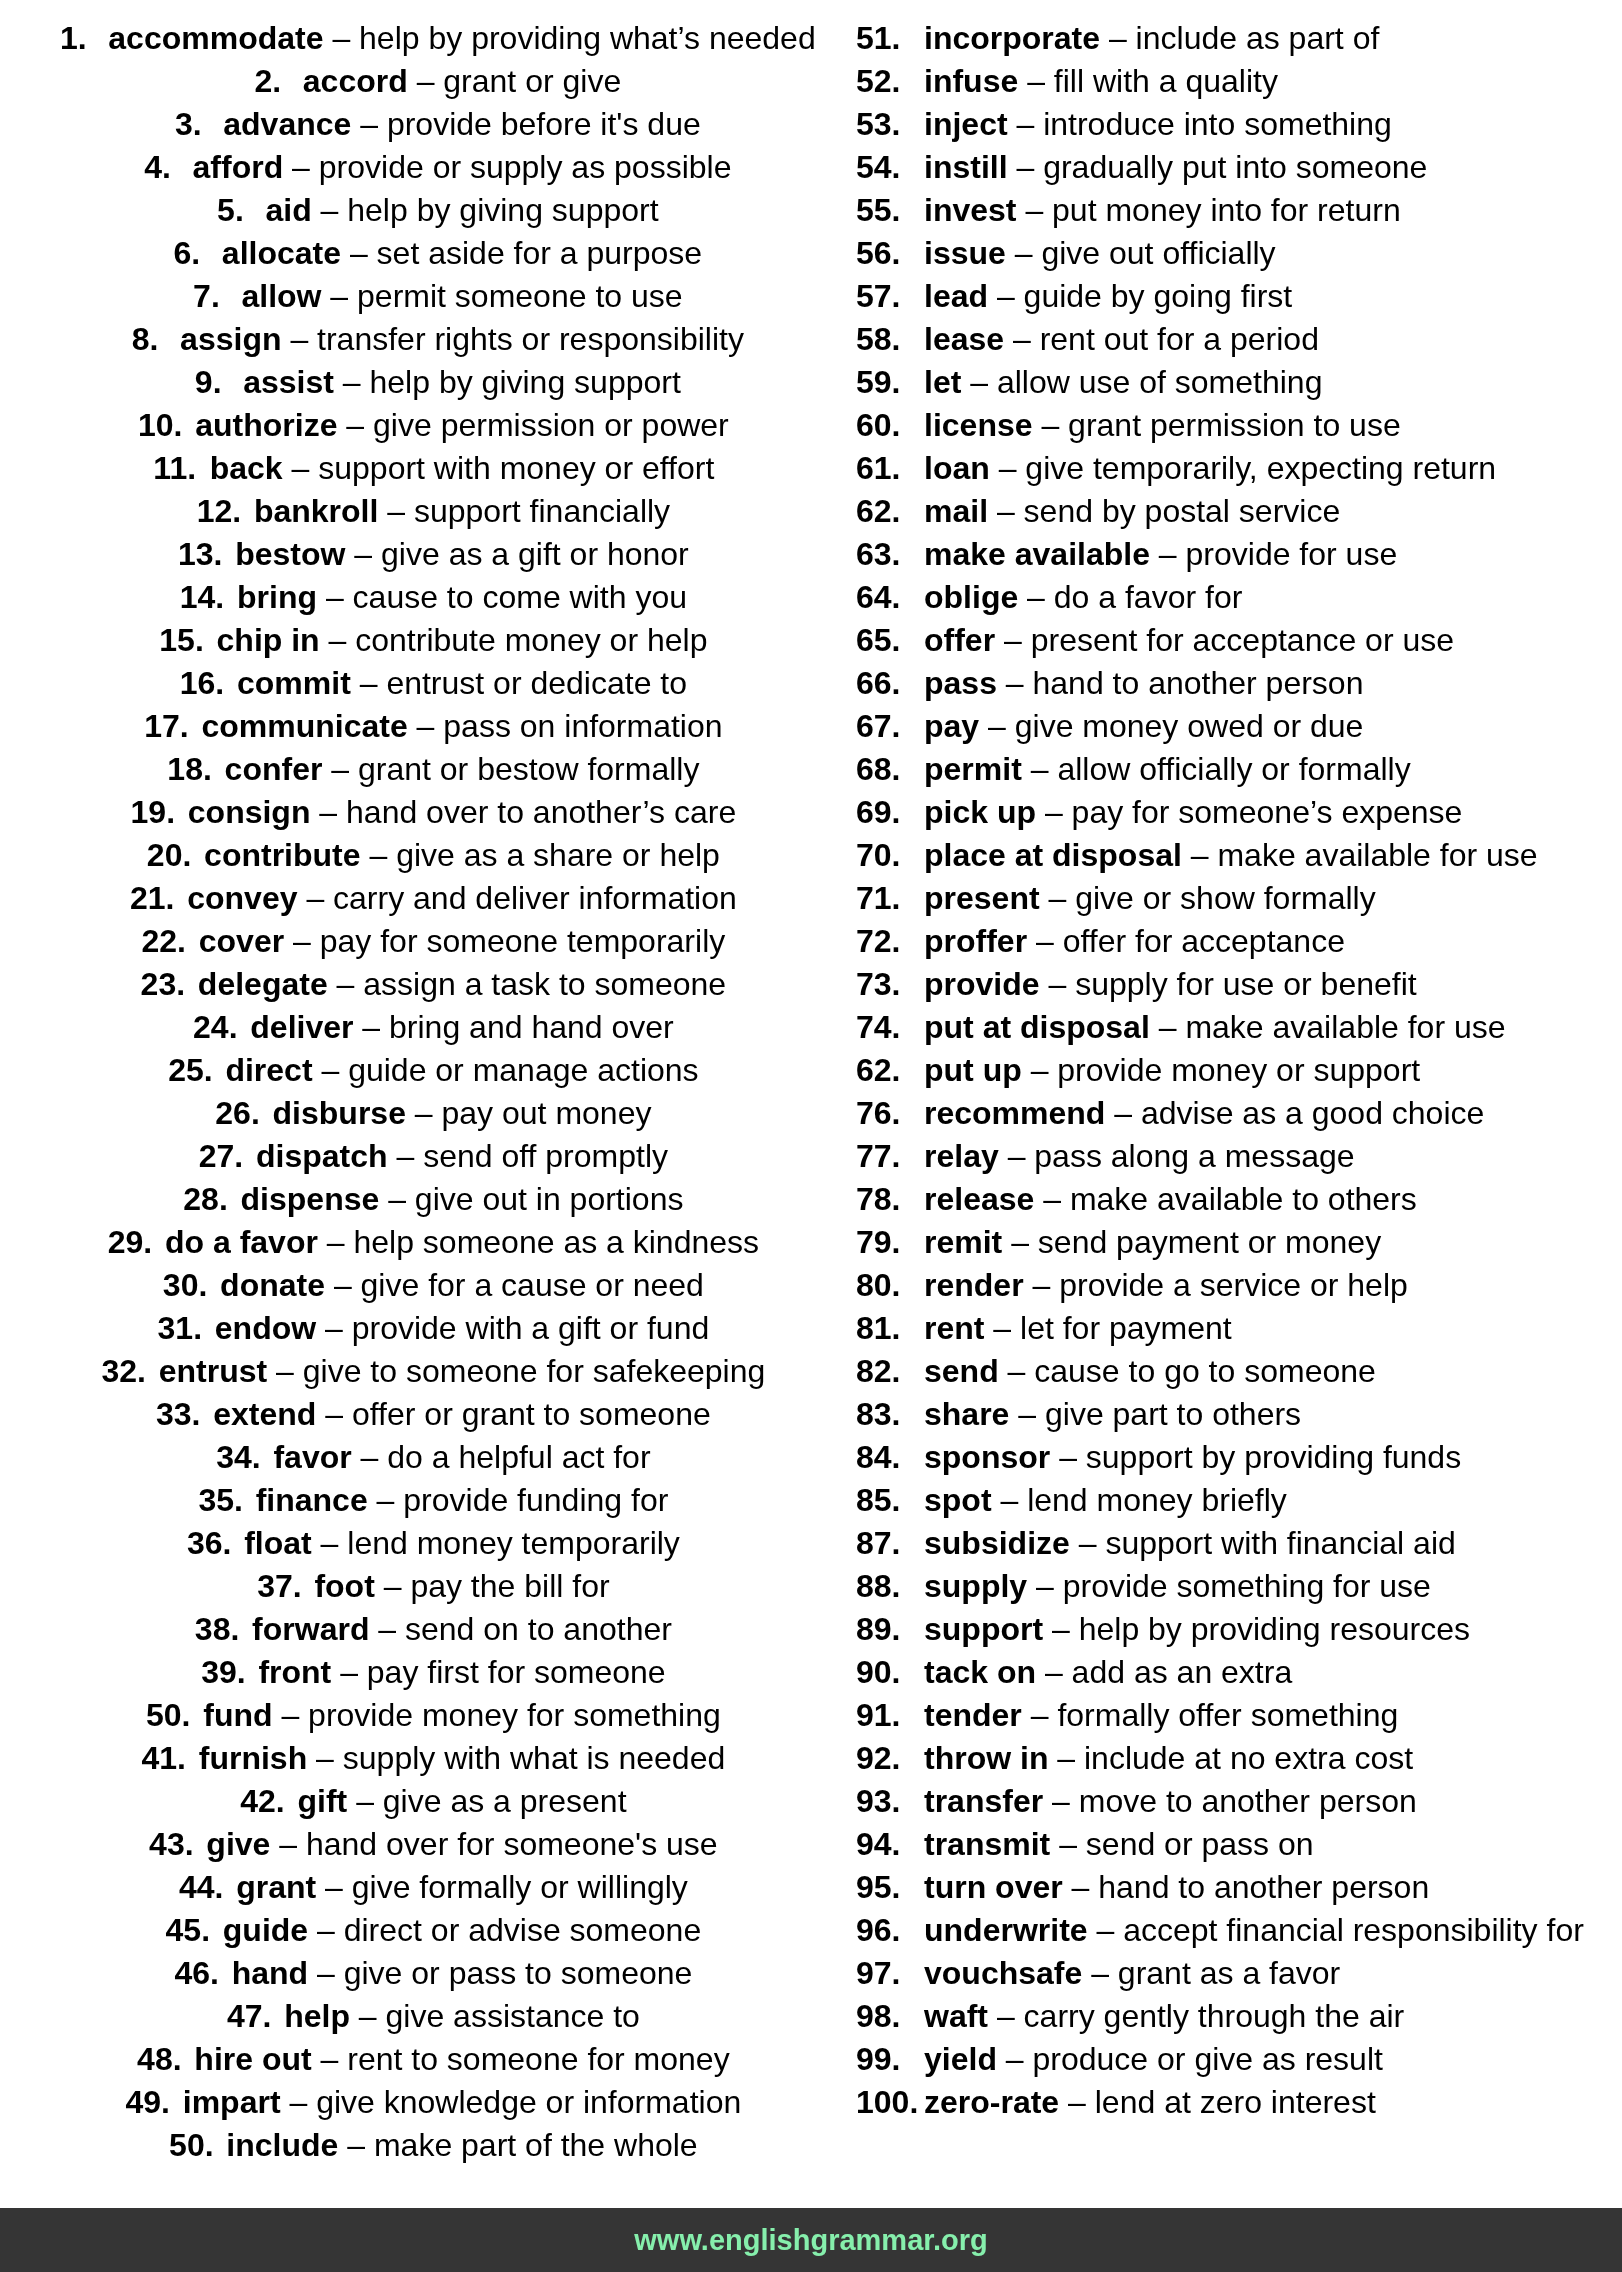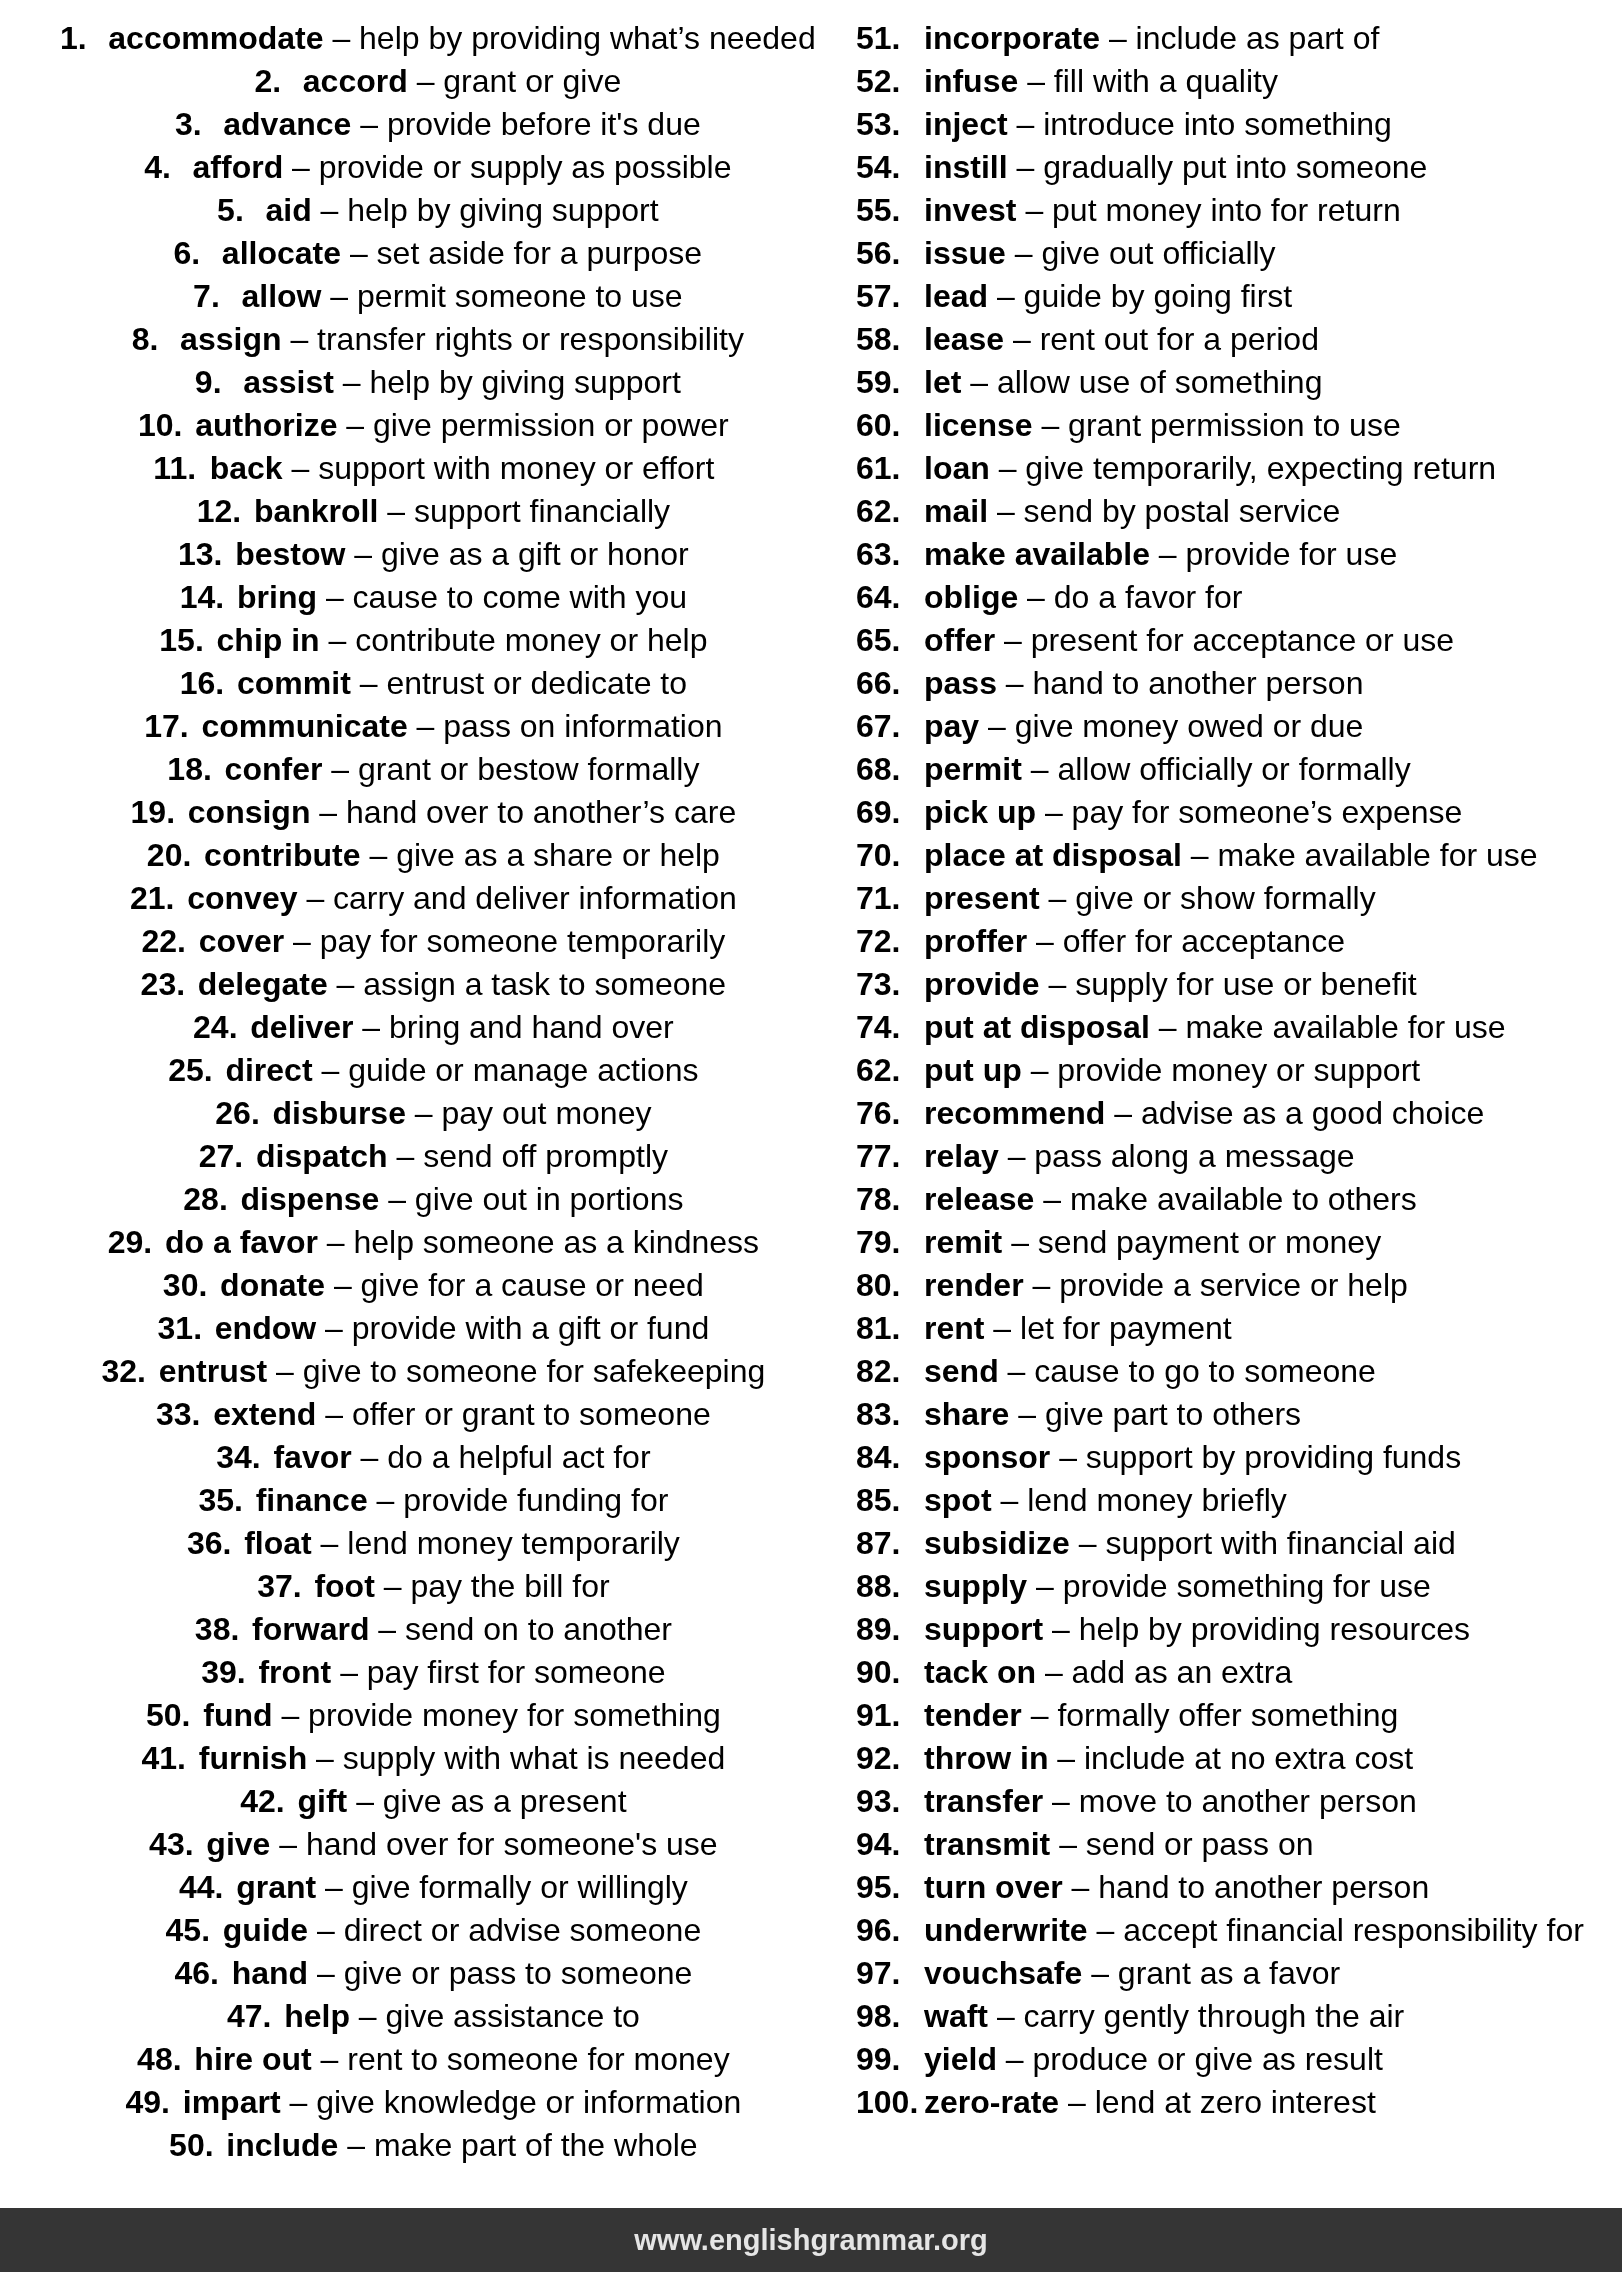--- a/index.html
+++ b/index.html
@@ -41,21 +41,21 @@
     .term { font-weight: bold; }
     .sep, .def { font-weight: normal; }
     .footer {
       position: absolute;
       left: 0; top: 2208px;
       width: 1622px; height: 65px;
       background: #353535;
       display: flex; align-items: center; justify-content: center;
     }
     .footer-text {
-      color: #e5e5e5;
+      color: #86efac;
       font-weight: bold;
       font-size: 29px;
       letter-spacing: 0px;
     }
   </style>
 </head>
 <body>
 
 <div class="list-area">
   <ol class="col col-left">

